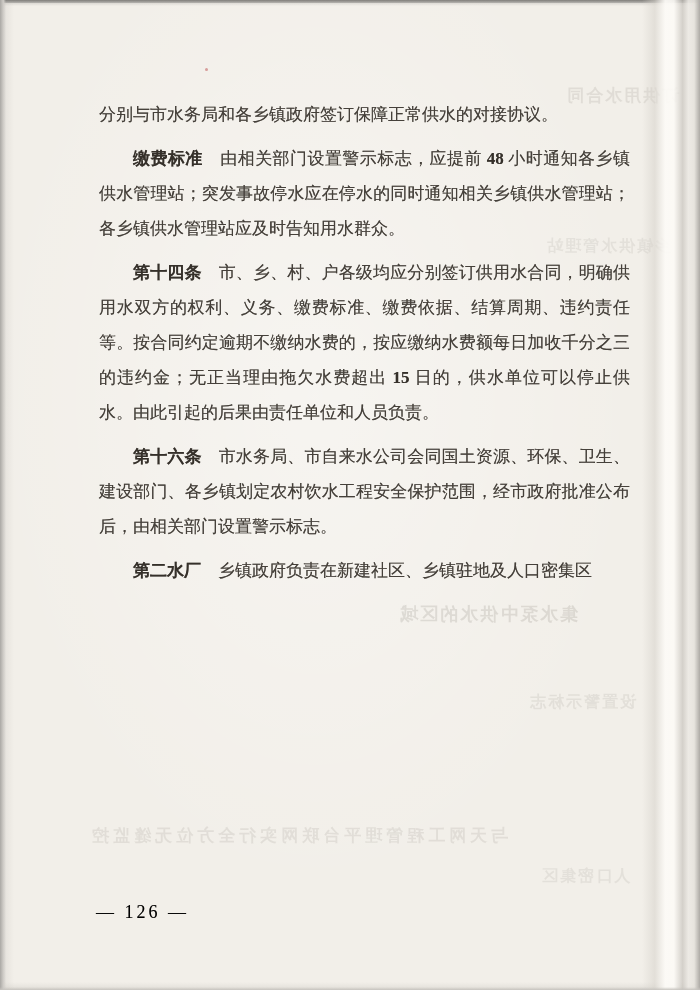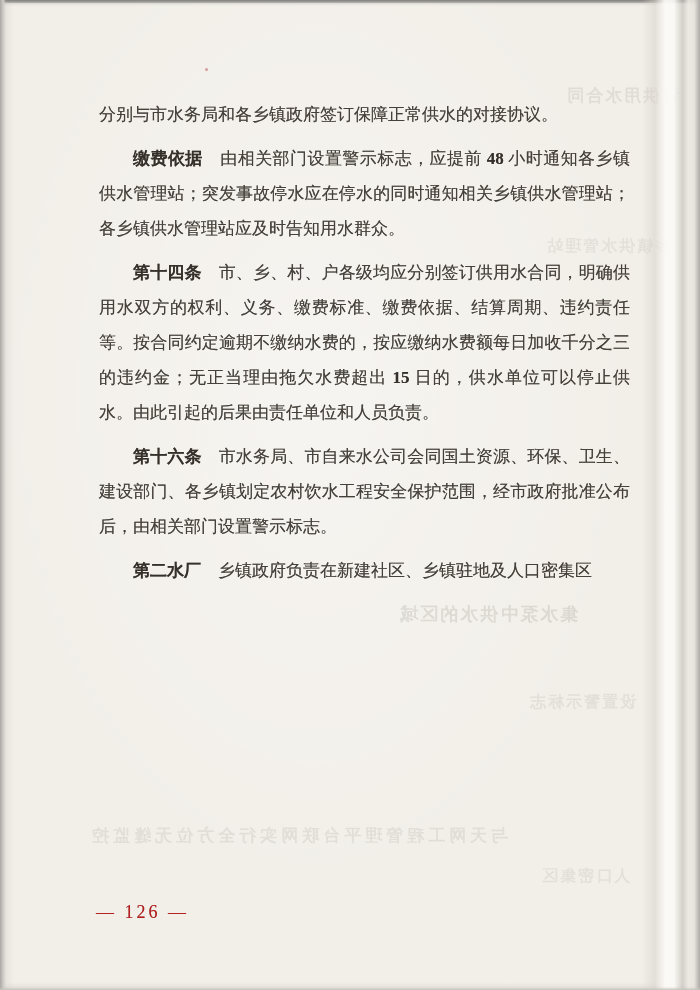--- a/index.html
+++ b/index.html
@@ -48,21 +48,21 @@
   .para{
     margin:9px;font-size:17px;line-height:35px;color:var(--ink);
     text-align:justify;text-justify:inter-ideograph;
     text-shadow:0 0 .5px rgba(69,64,58,.6);
   }
   .para.indent{text-indent:2em;}
   .para .b{font-weight:700;color:var(--bold-ink);}
 
   .page-number{
     position:absolute;left:96px;top:902px;
-    font-size:18px;letter-spacing:3px;color:#b91c1c;
+    font-size:18px;letter-spacing:3px;color:#000000;
     text-shadow:0 0 .4px rgba(76,70,63,.5);
   }
 
   
   .bleed{
     position:absolute;transform:scaleX(-1);
     font-weight:700;color:#6d665c;opacity:.13;
     filter:blur(.6px);white-space:nowrap;pointer-events:none;
     font-size:18px;letter-spacing:2px;
   }
@@ -80,21 +80,21 @@
 
 <span class="bleed b1">订供用水合同</span>
 <span class="bleed b2">乡镇供水管理站</span>
 <span class="bleed b3">集水泵中供水的区域</span>
 <span class="bleed b4">设置警示标志</span>
 <span class="bleed b5">与天网工程管理平台联网实行全方位无缝监控</span>
 <span class="bleed b6">人口密集区</span>
 
 <div class="text-block">
     <p class="para"><span>分别与市水务局和各乡镇政府签订保障正常供水的对接协议。</span></p>
-    <p class="para indent"><span class="b">缴费依据</span><span>　由相关部门设置警示标志，应提前 </span><span class="b">48</span><span> 小时通知各乡镇供水管理站；突发事故停水应在停水的同时通知相关乡镇供水管理站；各乡镇供水管理站应及时告知用水群众。</span></p>
+    <p class="para indent"><span class="b">缴费标准</span><span>　由相关部门设置警示标志，应提前 </span><span class="b">48</span><span> 小时通知各乡镇供水管理站；突发事故停水应在停水的同时通知相关乡镇供水管理站；各乡镇供水管理站应及时告知用水群众。</span></p>
     <p class="para indent"><span class="b">第十四条</span><span>　市、乡、村、户各级均应分别签订供用水合同，明确供用水双方的权利、义务、缴费标准、缴费依据、结算周期、违约责任等。按合同约定逾期不缴纳水费的，按应缴纳水费额每日加收千分之三的违约金；无正当理由拖欠水费超出 </span><span class="b">15</span><span> 日的，供水单位可以停止供水。由此引起的后果由责任单位和人员负责。</span></p>
     <p class="para indent"><span class="b">第十六条</span><span>　市水务局、市自来水公司会同国土资源、环保、卫生、建设部门、各乡镇划定农村饮水工程安全保护范围，经市政府批准公布后，由相关部门设置警示标志。</span></p>
     <p class="para indent"><span class="b">第二水厂</span><span>　乡镇政府负责在新建社区、乡镇驻地及人口密集区</span></p>
   </div>
 
 <div class="page-number">— 126 —</div>
 
 <div class="edge-top"></div>
 <div class="edge-left"></div>
 <div class="crease-right"></div>

